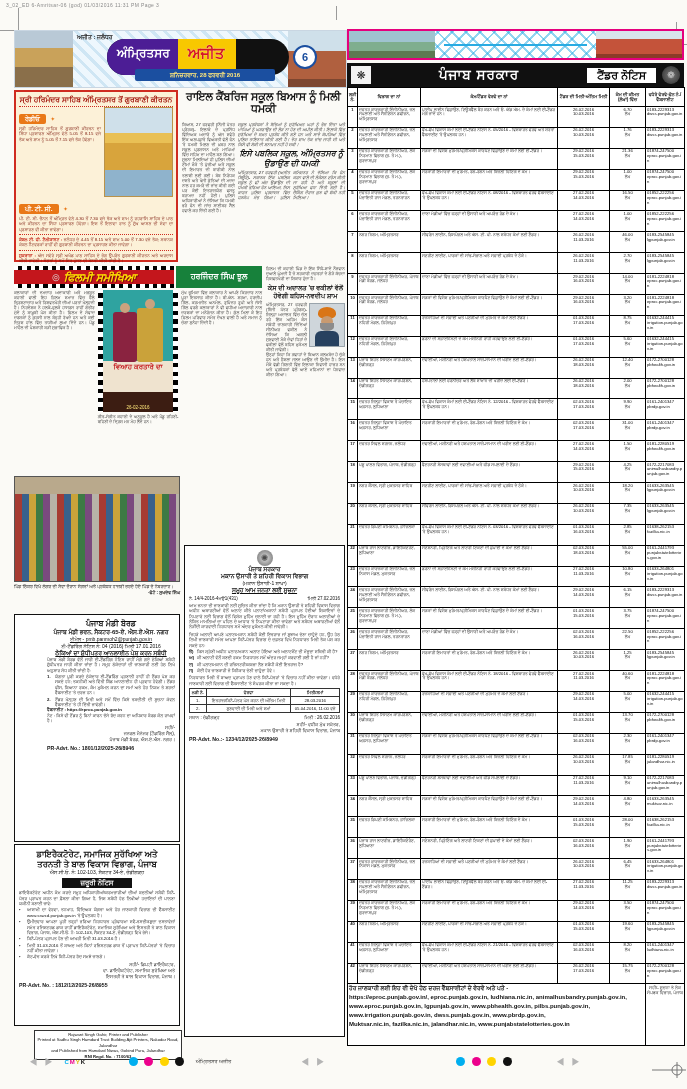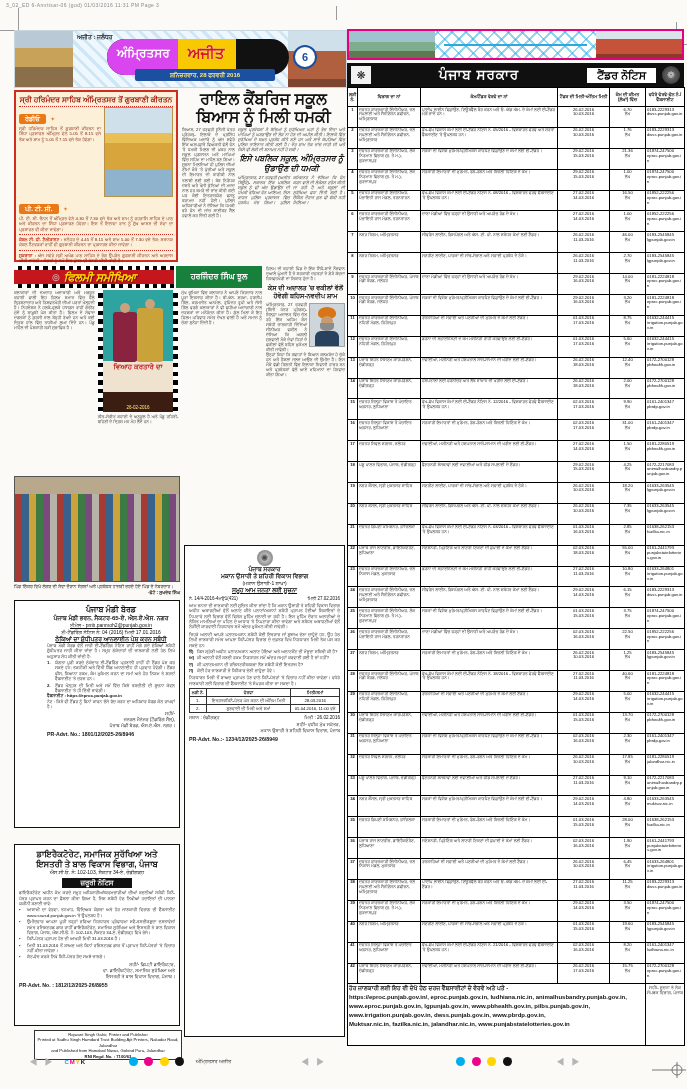--- a/index.html
+++ b/index.html
@@ -16,42 +16,42 @@
   
   .masthead{top:4px;left:0;width:331px;height:56px;background:
       repeating-linear-gradient(45deg,#cfe6f4 0 3px,#eef7fd 3px 9px),
       linear-gradient(#dff0fa,#dff0fa);border:1px solid #c9d6e2;overflow:hidden;}
   .mh-photo{position:absolute;top:0;height:56px;width:58px;}
   .mh-photo.l{left:0;background:linear-gradient(#b9c9d6 0 30%,#c9a25a 30% 65%,#8a6f4a 65% 100%);}
   .mh-photo.r{right:0;background:linear-gradient(#cfe0ea 0 35%,#b0603f 35% 85%,#7d4630 85% 100%);}
   .mh-edition{position:absolute;left:62px;top:3px;font-size:6px;font-weight:bold;color:#222;}
   .mh-pill{position:absolute;left:92px;top:8px;width:182px;height:36px;background:#111;border-radius:18px;
       display:flex;align-items:center;overflow:hidden;}
-  .mh-city{background:#d946ef;color:#fff;font-weight:bold;font-size:12px;height:100%;display:flex;
+  .mh-city{background:#4c1d95;color:#fff;font-weight:bold;font-size:12px;height:100%;display:flex;
       align-items:center;padding:0 8px 8px 10px;border-radius:18px 0 0 18px;}
   .mh-paper{background:#f8c800;color:#d6181f;font-weight:bold;font-size:15px;height:100%;display:flex;
       align-items:center;padding:0 12px 8px 10px;text-shadow:0 0 1px #fff;}
   .mh-date{position:absolute;left:120px;top:38px;width:140px;height:12px;background:#1b4fa0;color:#ffe77a;
       font-size:6px;font-weight:bold;display:flex;align-items:center;justify-content:center;border-radius:2px;}
   .mh-pageno{position:absolute;left:278px;top:14px;width:20px;height:20px;border-radius:50%;background:#fff;
       border:2px solid #1b4fa0;color:#1b4fa0;font-weight:bold;font-size:11px;display:flex;align-items:center;justify-content:center;}
   
   .kirtan{top:64px;left:0;width:164px;height:172px;background:#fcf1d8;border:2px solid #cf2b20;padding:3px;box-sizing:border-box;}
   .kirtan-title{font-size:7.5px;font-weight:bold;color:#a11107;text-align:center;border-bottom:1px dotted #cf2b20;padding-bottom:1px;}
   .tab{display:inline-block;background:#e97817;color:#fff;font-weight:bold;font-size:6.5px;padding:1px 6px;border-radius:2px;margin:2px 0;}
   .star{color:#e97817;font-size:6px;}
   .k-body{font-size:4.3px;line-height:1.25;color:#7a1508;text-align:justify;}
   .k-row{display:flex;gap:3px;}
   .k-col{width:55%;}
   .k-photo{width:45%;height:88px;background:linear-gradient(#cfe0ea 0 28%,#e9c055 28% 40%,#d8a43c 40% 70%,#8fb3cc 70% 100%);border:1px solid #b9924a;}
   .k-sep{border-top:1px dotted #cf2b20;margin:2px 0;}
   .k-lead{color:#c1170b;font-weight:bold;}
   
   .school{top:64px;left:168px;width:163px;height:172px;}
-  .school-headline{font-size:16px;font-weight:bold;line-height:1.1;text-align:center;margin-bottom:2px;}
+  .school-headline{font-size:11px;font-weight:bold;line-height:1.1;text-align:center;margin-bottom:8px;}
   .school-cols{display:flex;gap:3px;}
   .news{font-size:4.2px;line-height:1.2;text-align:justify;color:#1c1c1c;}
   .school-c1{width:33%;}
   .school-right{width:67%;font-style:italic;}
   .school-sub{font-size:8px;font-weight:bold;text-align:center;line-height:1.15;margin:2px 0;}
   .two-col{columns:2;column-gap:3px;}
   
   .film{top:240px;left:0;width:248px;height:206px;}
   .film-toprow{display:flex;gap:2px;height:22px;}
   .film-banner{width:160px;background:#c4161c;position:relative;display:flex;align-items:center;justify-content:center;
@@ -83,21 +83,21 @@
   
   .photo-news{top:450px;left:0;width:166px;height:134px;}
   .crowd{width:100%;height:106px;border:1px solid #555;box-sizing:border-box;background:
       linear-gradient(#b9a98c 0 16%,rgba(0,0,0,0) 16%),
       repeating-linear-gradient(90deg,#a63b33 0 7px,#38618c 7px 14px,#caa33a 14px 21px,#3d7a44 21px 28px,#7a4a7e 28px 35px,#b7b3a8 35px 42px),
       #6b5b4a;}
   .caption{font-size:4.5px;line-height:1.25;margin-top:2px;text-align:justify;}
   .credit{font-size:4.5px;font-weight:bold;text-align:right;}
   
   .nbox{border:1.5px solid #111;background:#fff;box-sizing:border-box;padding:4px;}
-  .mandi{top:574px;left:0;width:166px;height:228px;padding-left:32px;}
+  .mandi{top:588px;left:0;width:166px;height:228px;padding-left:32px;}
   .c{text-align:center;}
   .b{font-weight:bold;}
   .u{text-decoration:underline;}
   .t8{font-size:8px;} .t6{font-size:6px;} .t5{font-size:5px;}
   .small{font-size:4.3px;line-height:1.25;text-align:justify;}
   .pt{display:flex;gap:2px;margin-top:1px;}
   .pt .no{flex:0 0 6px;font-weight:bold;}
   .sig{text-align:right;font-size:4.6px;line-height:1.3;margin-top:2px;}
   .pr{font-weight:bold;font-size:5.2px;margin-top:2px;}
   .ssw{top:818px;left:0;width:166px;height:182px;}
@@ -280,21 +280,21 @@
     <div class="sig">
       <div>ਸਹੀ/-</div>
       <div>ਜਨਰਲ ਮੈਨੇਜਰ (ਟੈਂਡਰਿੰਗ ਸੈੱਲ),</div>
       <div>ਪੰਜਾਬ ਮੰਡੀ ਬੋਰਡ, ਐਸ.ਏ.ਐਸ. ਨਗਰ।</div>
     </div>
     <div class="pr">PR-Advt. No.: 1801/12/2025-26/8946</div>
   </div>
 
   <div class="abs nbox ssw">
     <div class="ssw-title">ਡਾਇਰੈਕਟੋਰੇਟ, ਸਮਾਜਿਕ ਸੁਰੱਖਿਆ ਅਤੇ</div>
-    <div class="ssw-title">ਇਸਤਰੀ ਤੇ ਬਾਲ ਵਿਕਾਸ ਵਿਭਾਗ, ਪੰਜਾਬ</div>
+    <div class="ssw-title">ਤਰਨਤੀ ਤੇ ਬਾਲ ਵਿਕਾਸ ਵਿਭਾਗ, ਪੰਜਾਬ</div>
     <div class="c t5">ਐਸ.ਸੀ.ਓ. ਨੰ: 102-103, ਸੈਕਟਰ 34-ਏ, ਚੰਡੀਗੜ੍ਹ</div>
     <span class="zaruri">ਜ਼ਰੂਰੀ ਨੋਟਿਸ</span>
     <div class="small">ਡਾਇਰੈਕਟੋਰੇਟ ਅਧੀਨ ਕੰਮ ਕਰਦੇ ਸਮੂਹ ਅਧਿਕਾਰੀਆਂ/ਕਰਮਚਾਰੀਆਂ ਦੀਆਂ ਬਦਲੀਆਂ ਸਬੰਧੀ ਬਿਨੈ-ਪੱਤਰ ਪ੍ਰਾਪਤ ਕਰਨ ਦਾ ਫ਼ੈਸਲਾ ਕੀਤਾ ਗਿਆ ਹੈ, ਜਿਸ ਸਬੰਧੀ ਹੇਠ ਲਿਖੀਆਂ ਹਦਾਇਤਾਂ ਦੀ ਪਾਲਣਾ ਯਕੀਨੀ ਬਣਾਈ ਜਾਵੇ:</div>
     <div>
 
         <div class="pt">
           <span class="no small">•</span>
           <span class="small">ਆਸਾਮੀ ਦਾ ਵੇਰਵਾ, ਤਨਖਾਹ, ਵਿੱਦਿਅਕ ਯੋਗਤਾ ਅਤੇ ਹੋਰ ਜਾਣਕਾਰੀ ਵਿਭਾਗ ਦੀ ਵੈੱਬਸਾਈਟ www.sswcd.punjab.gov.in 'ਤੇ ਉਪਲਬਧ ਹੈ।</span>
         </div>
 

